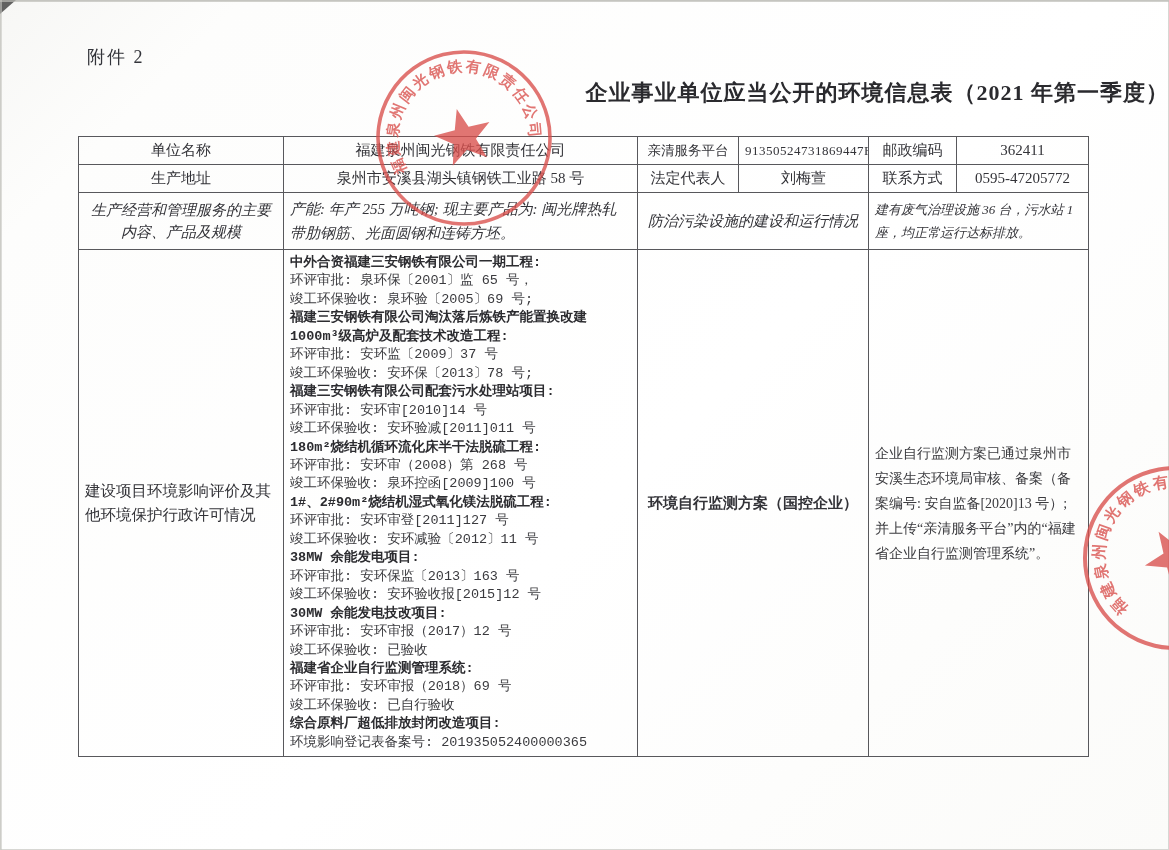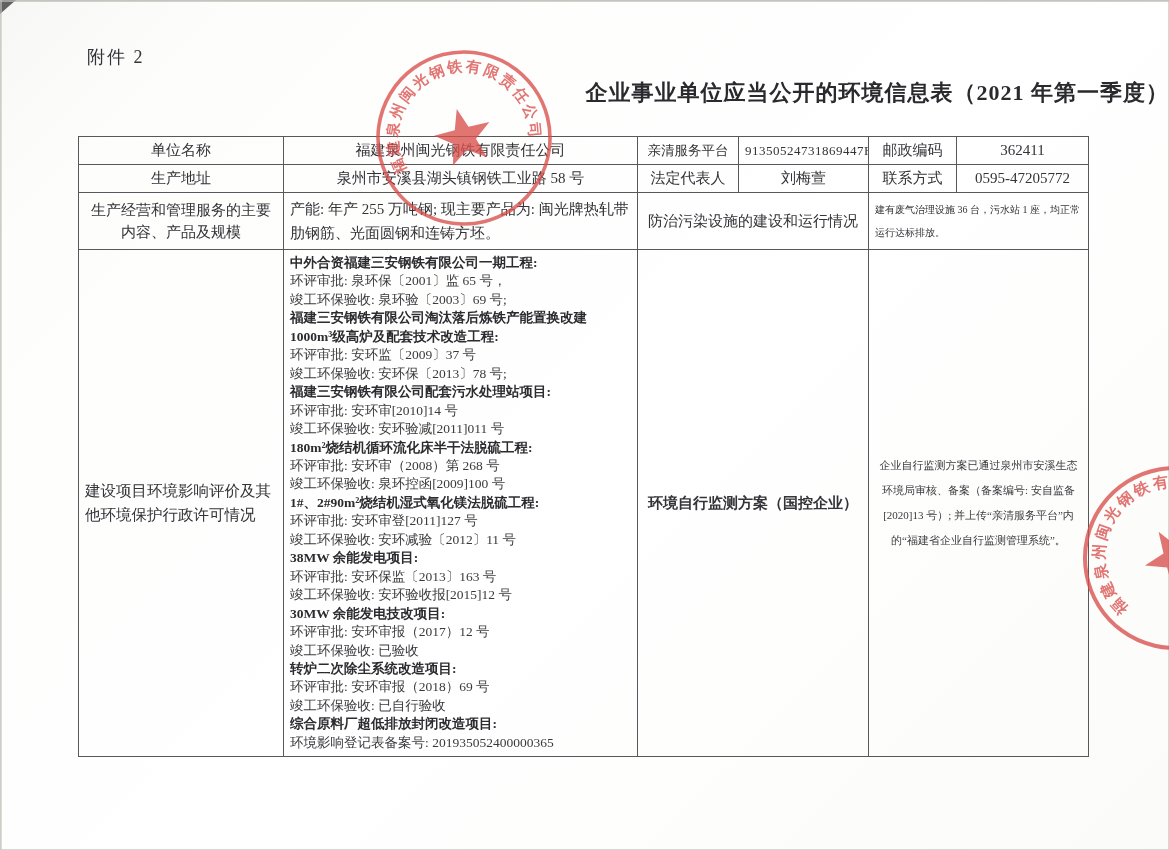--- a/index.html
+++ b/index.html
@@ -44,38 +44,38 @@
   }
   table.info-table td{
     border:1px solid #58585c;
     padding:4px 6px;
     vertical-align:middle;
     overflow:hidden;
   }
   td.c{text-align:center;}
   td.l{text-align:left;}
   .row-small{height:26px;}
-  .row-mid{height:52px;}
+  .row-mid{height:52px;font-style:italic;}
   .mono-num{letter-spacing:.5px;font-size:13px;}
   .two-line{line-height:22px;}
   .biz-val{line-height:24px;padding:2px 10px;}
-  .poll-val{line-height:23px;font-size:10px;padding:2px 8px;}
+  .poll-val{line-height:23px;font-size:13px;padding:2px 8px;}
 
   .eia-label{line-height:24px;font-size:15.5px;padding:4px 12px;}
   .eia-list{
-    vertical-align:middle;padding:8px 4px 8px 6px;
+    vertical-align:middle;padding:8px 4px 8px 6px;font-family:Liberation Mono, monospace;
   }
   .proj-line{
     font-size:13.5px;line-height:18.45px;
     white-space:nowrap;color:#3a3a3e;
   }
   .proj-line.bold{font-weight:bold;color:#2c2c30;}
   .monitor-cell{font-size:15px;text-align:center;font-weight:bold;}
   .supervise-cell{
-    font-size:11px;line-height:25px;text-align:center;
+    font-size:14px;line-height:25px;text-align:left;
     padding:4px 9px;color:#3a3a3e;
   }
 
   svg.stamp{position:absolute;pointer-events:none;}
   .stamp-ink{opacity:.78;}
 </style>
 </head>
 <body>
 
 <div class="page">
@@ -116,41 +116,41 @@
         <td class="c two-line">生产经营和管理服务的主要内容、产品及规模</td>
         <td class="l biz-val">产能: 年产 255 万吨钢; 现主要产品为: 闽光牌热轧带肋钢筋、光面圆钢和连铸方坯。</td>
         <td class="c two-line" colspan="2">防治污染设施的建设和运行情况</td>
         <td class="l poll-val" colspan="2">建有废气治理设施 36 台，污水站 1 座，均正常运行达标排放。</td>
       </tr>
       <tr>
         <td class="l eia-label">建设项目环境影响评价及其他环境保护行政许可情况</td>
         <td class="l eia-list">
             <div class="proj-line bold">中外合资福建三安钢铁有限公司一期工程:</div>
             <div class="proj-line">环评审批: 泉环保〔2001〕监 65 号，</div>
-            <div class="proj-line">竣工环保验收: 泉环验〔2003〕69 号;</div>
+            <div class="proj-line">竣工环保验收: 泉环验〔2005〕69 号;</div>
             <div class="proj-line bold">福建三安钢铁有限公司淘汰落后炼铁产能置换改建</div>
             <div class="proj-line bold">1000m³级高炉及配套技术改造工程:</div>
             <div class="proj-line">环评审批: 安环监〔2009〕37 号</div>
             <div class="proj-line">竣工环保验收: 安环保〔2013〕78 号;</div>
             <div class="proj-line bold">福建三安钢铁有限公司配套污水处理站项目:</div>
             <div class="proj-line">环评审批: 安环审[2010]14 号</div>
             <div class="proj-line">竣工环保验收: 安环验减[2011]011 号</div>
             <div class="proj-line bold">180m²烧结机循环流化床半干法脱硫工程:</div>
             <div class="proj-line">环评审批: 安环审（2008）第 268 号</div>
             <div class="proj-line">竣工环保验收: 泉环控函[2009]100 号</div>
             <div class="proj-line bold">1#、2#90m²烧结机湿式氧化镁法脱硫工程:</div>
             <div class="proj-line">环评审批: 安环审登[2011]127 号</div>
             <div class="proj-line">竣工环保验收: 安环减验〔2012〕11 号</div>
             <div class="proj-line bold">38MW 余能发电项目:</div>
             <div class="proj-line">环评审批: 安环保监〔2013〕163 号</div>
             <div class="proj-line">竣工环保验收: 安环验收报[2015]12 号</div>
             <div class="proj-line bold">30MW 余能发电技改项目:</div>
             <div class="proj-line">环评审批: 安环审报（2017）12 号</div>
             <div class="proj-line">竣工环保验收: 已验收</div>
-            <div class="proj-line bold">转炉二次除尘系统改造项目:</div>
+            <div class="proj-line bold">福建省企业自行监测管理系统:</div>
             <div class="proj-line">环评审批: 安环审报（2018）69 号</div>
             <div class="proj-line">竣工环保验收: 已自行验收</div>
             <div class="proj-line bold">综合原料厂超低排放封闭改造项目:</div>
             <div class="proj-line">环境影响登记表备案号: 201935052400000365</div>
           </td>
         <td class="monitor-cell" colspan="2">环境自行监测方案（国控企业）</td>
         <td class="supervise-cell" colspan="2">企业自行监测方案已通过泉州市安溪生态环境局审核、备案（备案编号: 安自监备[2020]13 号）; 并上传“亲清服务平台”内的“福建省企业自行监测管理系统”。</td>
       </tr>
     </tbody>
   </table>

